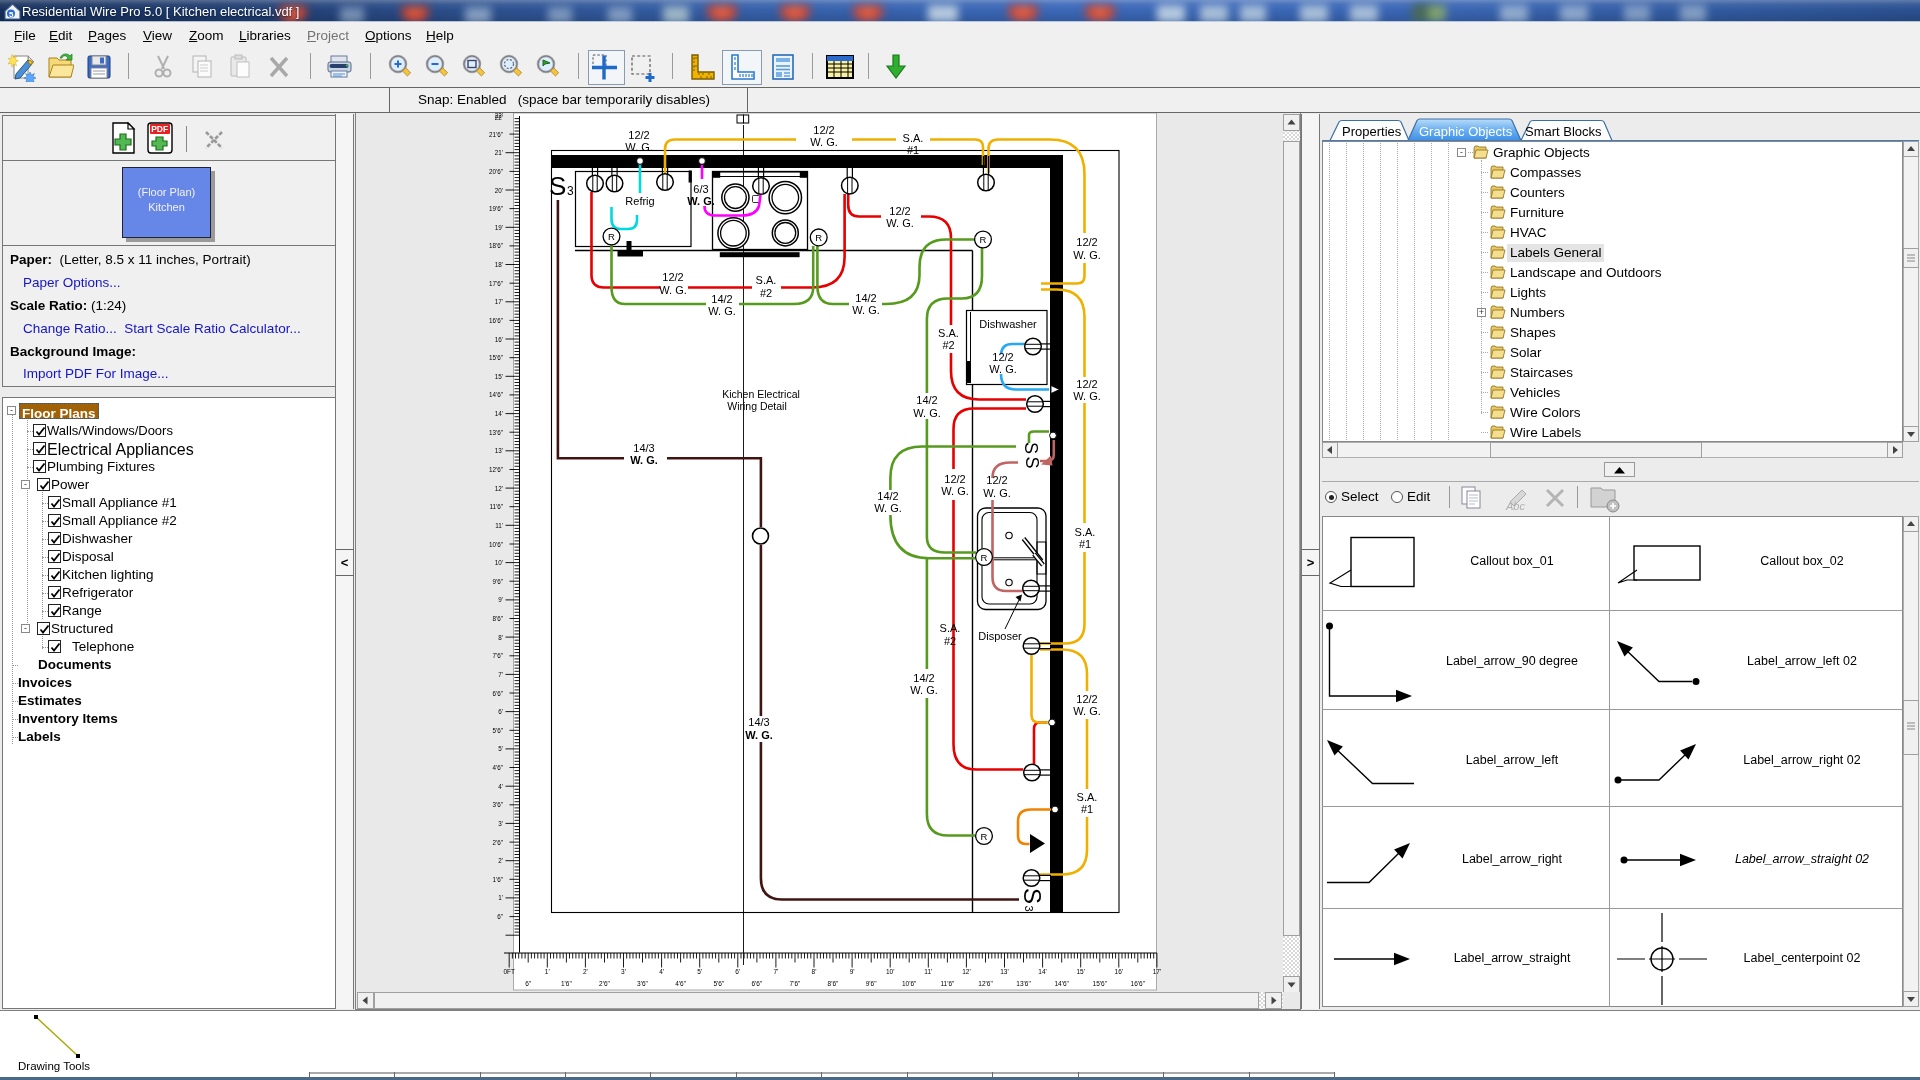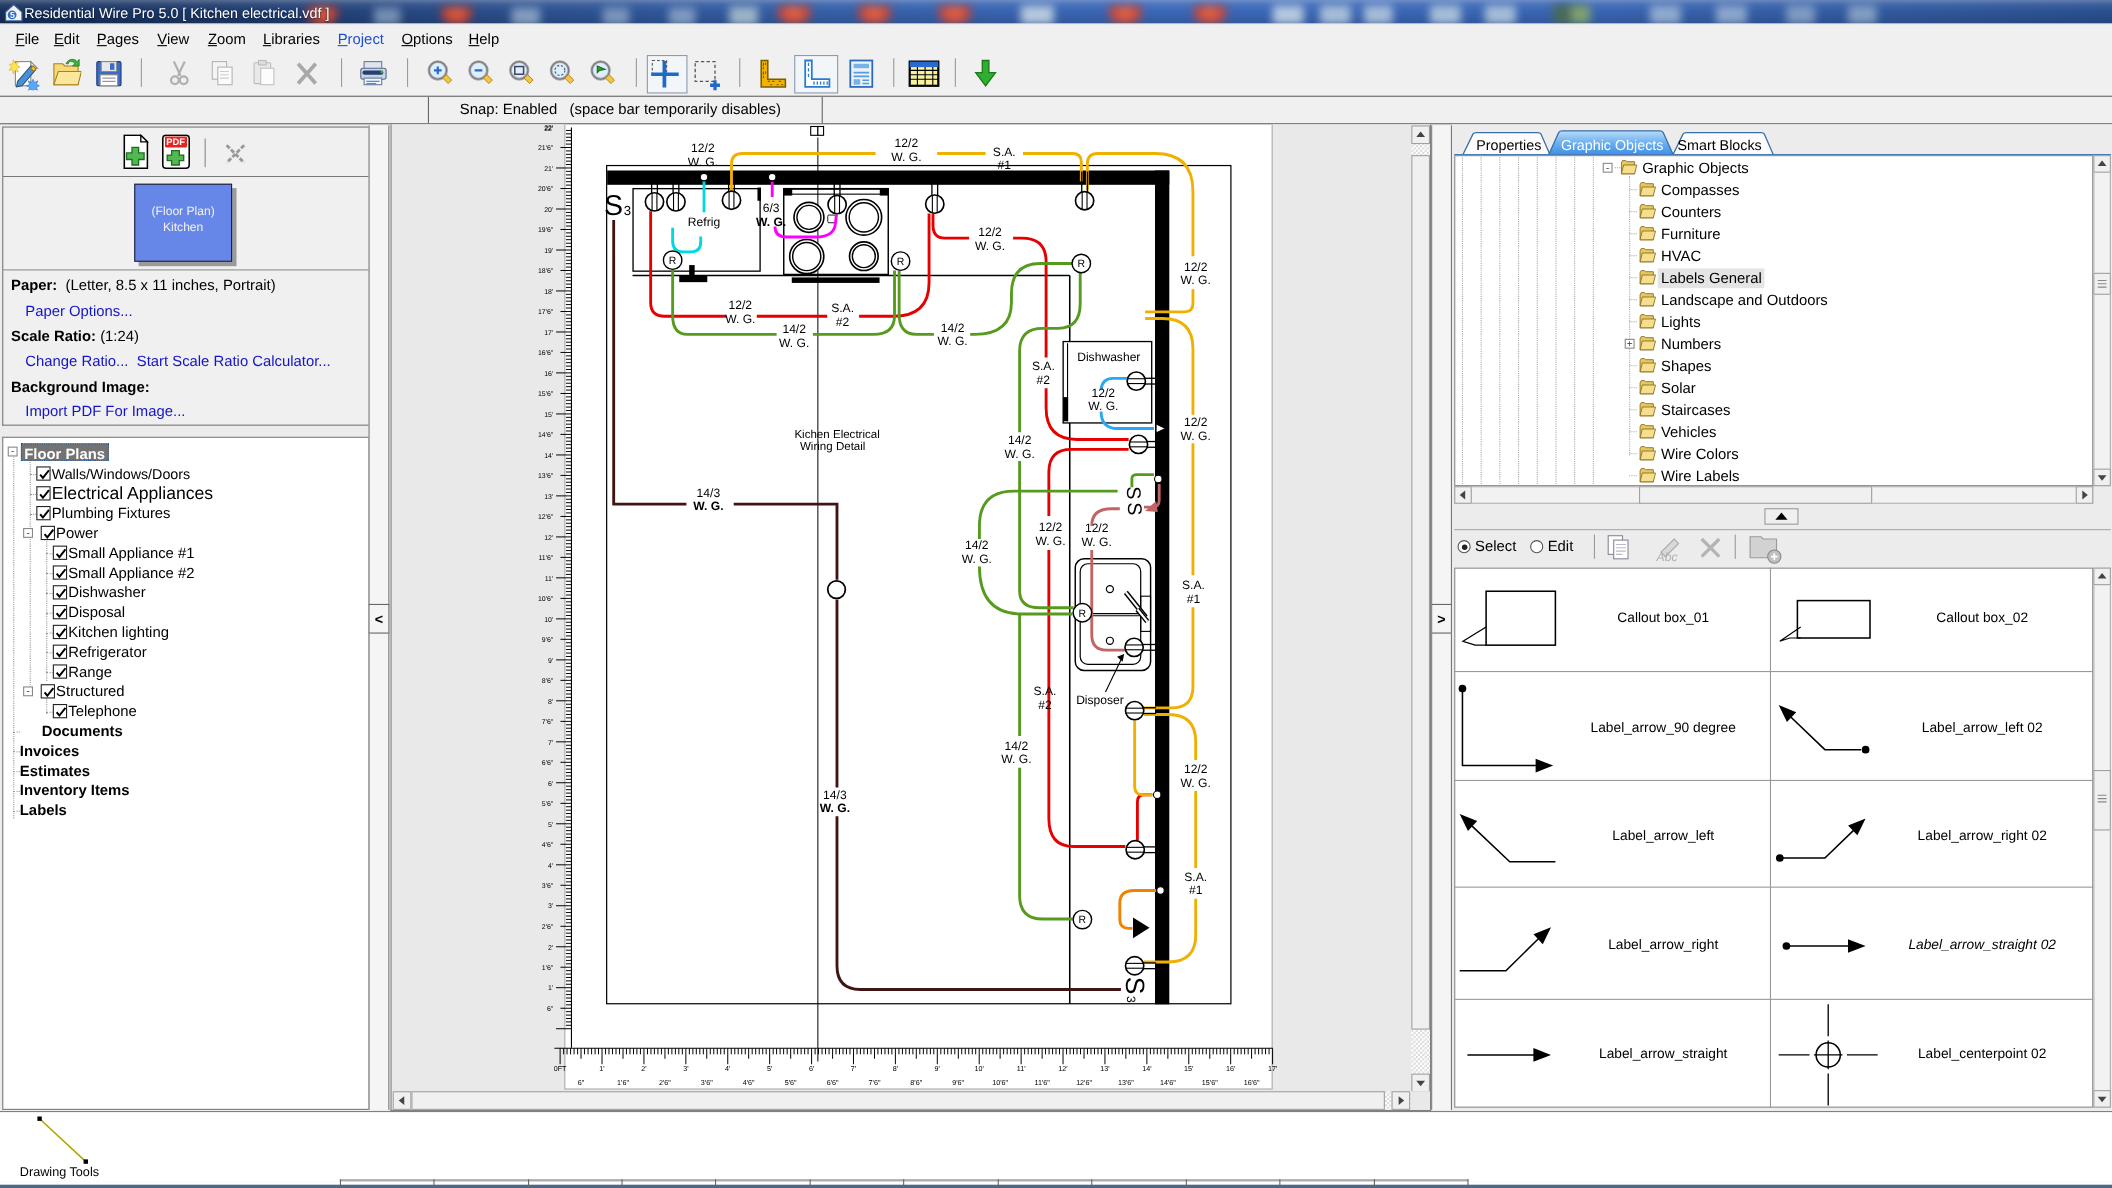--- a/index.html
+++ b/index.html
@@ -50,21 +50,21 @@
  <div class="txt" style="left:22px;top:4px;font-size:13px;color:#fff;text-shadow:0 1px 2px #0a1830;">Residential Wire Pro 5.0 [ Kitchen electrical.vdf ]</div>
  <div class="abs" style="left:0;top:21px;width:1920px;height:1px;background:#d8e2ee;opacity:.8;"></div>
 </div>
 <div class="abs" style="left:0;top:22px;width:1920px;height:26px;background:#f0f0f0;"></div>
 <div class="txt" style="left:14px;top:28px;font-size:13.5px;color:#000;"><u>F</u>ile</div>
 <div class="txt" style="left:49px;top:28px;font-size:13.5px;color:#000;"><u>E</u>dit</div>
 <div class="txt" style="left:88px;top:28px;font-size:13.5px;color:#000;"><u>P</u>ages</div>
 <div class="txt" style="left:143px;top:28px;font-size:13.5px;color:#000;"><u>V</u>iew</div>
 <div class="txt" style="left:189px;top:28px;font-size:13.5px;color:#000;"><u>Z</u>oom</div>
 <div class="txt" style="left:239px;top:28px;font-size:13.5px;color:#000;"><u>L</u>ibraries</div>
-<div class="txt" style="left:307px;top:28px;font-size:13.5px;color:#1d4ed8;"><u>P</u>roject</div>
+<div class="txt" style="left:307px;top:28px;font-size:13.5px;color:#737373;"><u>P</u>roject</div>
 <div class="txt" style="left:365px;top:28px;font-size:13.5px;color:#000;"><u>O</u>ptions</div>
 <div class="txt" style="left:426px;top:28px;font-size:13.5px;color:#000;"><u>H</u>elp</div>
 <div class="abs" style="left:0;top:48px;width:1920px;height:39px;background:#f0f0f0;"></div>
 <svg class="abs" style="left:8px;top:52px;" width="28" height="30" viewBox="0 0 28 30">
     <polygon points="20,4 20,10 26,10" fill="#ffd" stroke="#888"></polygon>
     <rect x="6" y="4" width="14" height="22" fill="#fff" stroke="#888"></rect>
     <polygon points="8,22 20,8 24,12 12,26 7,27" fill="#4a90d9" stroke="#26567e"></polygon>
     <rect x="20.5" y="8.5" width="4" height="3" transform="rotate(45 22 10)" fill="#f5c542" stroke="#a07810"></rect>
     <path d="M4,2 l2,4 4,-2 -2,4 4,2 -4,2 2,4 -4,-2 -2,4 -1,-5 -4,1 3,-4 -3,-3 4,0 z" fill="#ffe259" stroke="#c8a000" stroke-width=".5" transform="scale(.8) translate(1,1)"></path>
     <path d="M22,20 l1.5,3 3,-1.5 -1.5,3 3,1.5 -3,1.5 1.5,3 -3,-1.5 -1.5,3 -1.5,-3 -3,1.5 1.5,-3 -3,-1.5 3,-1.5 -1.5,-3 3,1.5 z" fill="#59a7ff" stroke="#2b6ab8" stroke-width=".5"></path>
@@ -219,21 +219,21 @@
 <div class="txt blue" style="left:23px;top:321px;font-size:13.5px;">Change Ratio...&nbsp; Start Scale Ratio Calculator...</div>
 <div class="txt" style="left:10px;top:344px;font-size:13.5px;"><b>Background Image:</b></div>
 <div class="txt blue" style="left:23px;top:366px;font-size:13.5px;">Import PDF For Image...</div>
 
 <div class="abs" style="left:2px;top:397px;width:334px;height:612px;background:#fff;border:1px solid #777;"></div>
 <div class="abs" style="left:12px;top:411px;width:1px;height:333px;border-left:1px dotted #999;"></div>
 <div class="abs" style="left:27px;top:417px;width:1px;height:214px;border-left:1px dotted #999;"></div>
 <div class="abs" style="left:42px;top:489px;width:1px;height:130px;border-left:1px dotted #999;"></div>
 <div class="abs" style="left:42px;top:633px;width:1px;height:16px;border-left:1px dotted #999;"></div>
 <div class="exp" style="left:7px;top:406px;">-</div>
-<div class="abs" style="left:19px;top:403px;height:16px;background:#737373;border:1px dotted #1a5aa0;padding:0 2px;"><span style="font-size:13.5px;font-weight:bold;color:#fff;position:relative;top:0px;">Floor Plans</span></div>
+<div class="abs" style="left:19px;top:403px;height:16px;background:#a16207;border:1px dotted #1a5aa0;padding:0 2px;"><span style="font-size:13.5px;font-weight:bold;color:#fff;position:relative;top:0px;">Floor Plans</span></div>
 <div class="abs" style="left:27px;top:431px;width:6px;height:1px;border-top:1px dotted #999;"></div>
 <div class="cb" style="left:33px;top:424px;">
     <svg width="13" height="13" viewBox="0 0 13 13">
       <path d="M2.5,6.5 L5,9.5 L10.5,2.5" stroke="#000" stroke-width="1.8" fill="none"></path>
     </svg>
   </div>
 <div class="txt" style="left:47px;top:423px;font-size:13px;font-weight:normal;">Walls/Windows/Doors</div>
 <div class="abs" style="left:27px;top:449px;width:6px;height:1px;border-top:1px dotted #999;"></div>
 <div class="cb" style="left:33px;top:442px;">
     <svg width="13" height="13" viewBox="0 0 13 13">
@@ -310,21 +310,21 @@
       <path d="M2.5,6.5 L5,9.5 L10.5,2.5" stroke="#000" stroke-width="1.8" fill="none"></path>
     </svg>
   </div>
 <div class="txt" style="left:51px;top:621px;font-size:13.5px;font-weight:normal;">Structured</div>
 <div class="abs" style="left:42px;top:647px;width:6px;height:1px;border-top:1px dotted #999;"></div>
 <div class="cb" style="left:48px;top:640px;">
     <svg width="13" height="13" viewBox="0 0 13 13">
       <path d="M2.5,6.5 L5,9.5 L10.5,2.5" stroke="#000" stroke-width="1.8" fill="none"></path>
     </svg>
   </div>
-<div class="txt" style="left:62px;top:639px;font-size:13.5px;font-weight:normal;">Telephone</div>
+<div class="txt" style="left:62px;top:639px;font-size:13.5px;font-weight:normal;padding-left:10px;">Telephone</div>
 <div class="abs" style="left:12px;top:665px;width:6px;height:1px;border-top:1px dotted #999;"></div>
 <div class="txt" style="left:18px;top:657px;font-size:13.5px;font-weight:bold;margin-left:20px;">Documents</div>
 <div class="abs" style="left:12px;top:683px;width:6px;height:1px;border-top:1px dotted #999;"></div>
 <div class="txt" style="left:18px;top:675px;font-size:13.5px;font-weight:bold;">Invoices</div>
 <div class="abs" style="left:12px;top:701px;width:6px;height:1px;border-top:1px dotted #999;"></div>
 <div class="txt" style="left:18px;top:693px;font-size:13.5px;font-weight:bold;">Estimates</div>
 <div class="abs" style="left:12px;top:719px;width:6px;height:1px;border-top:1px dotted #999;"></div>
 <div class="txt" style="left:18px;top:711px;font-size:13.5px;font-weight:bold;">Inventory Items</div>
 <div class="abs" style="left:12px;top:737px;width:6px;height:1px;border-top:1px dotted #999;"></div>
 <div class="txt" style="left:18px;top:729px;font-size:13.5px;font-weight:bold;">Labels</div>

